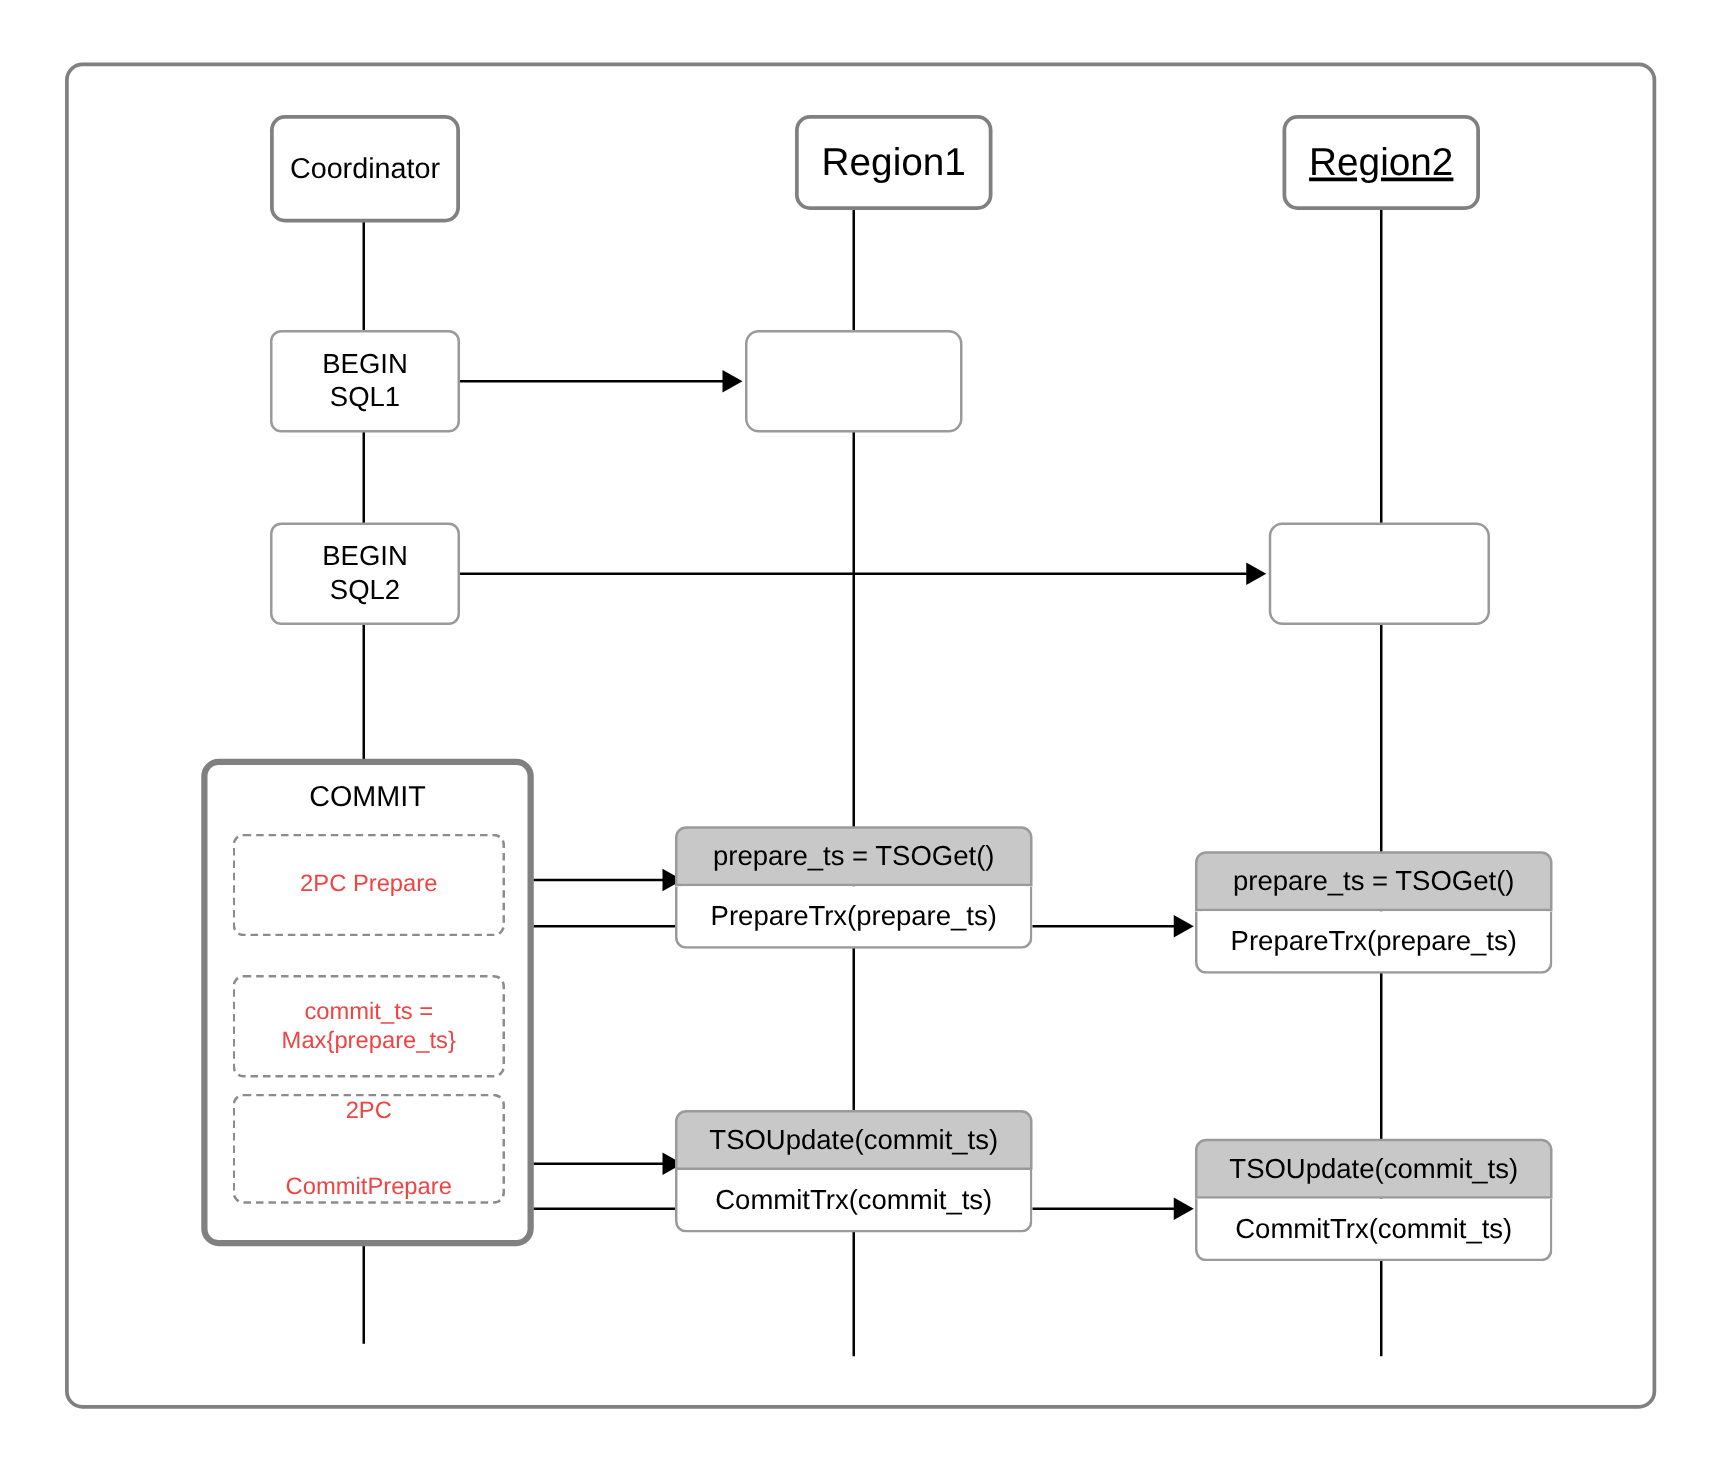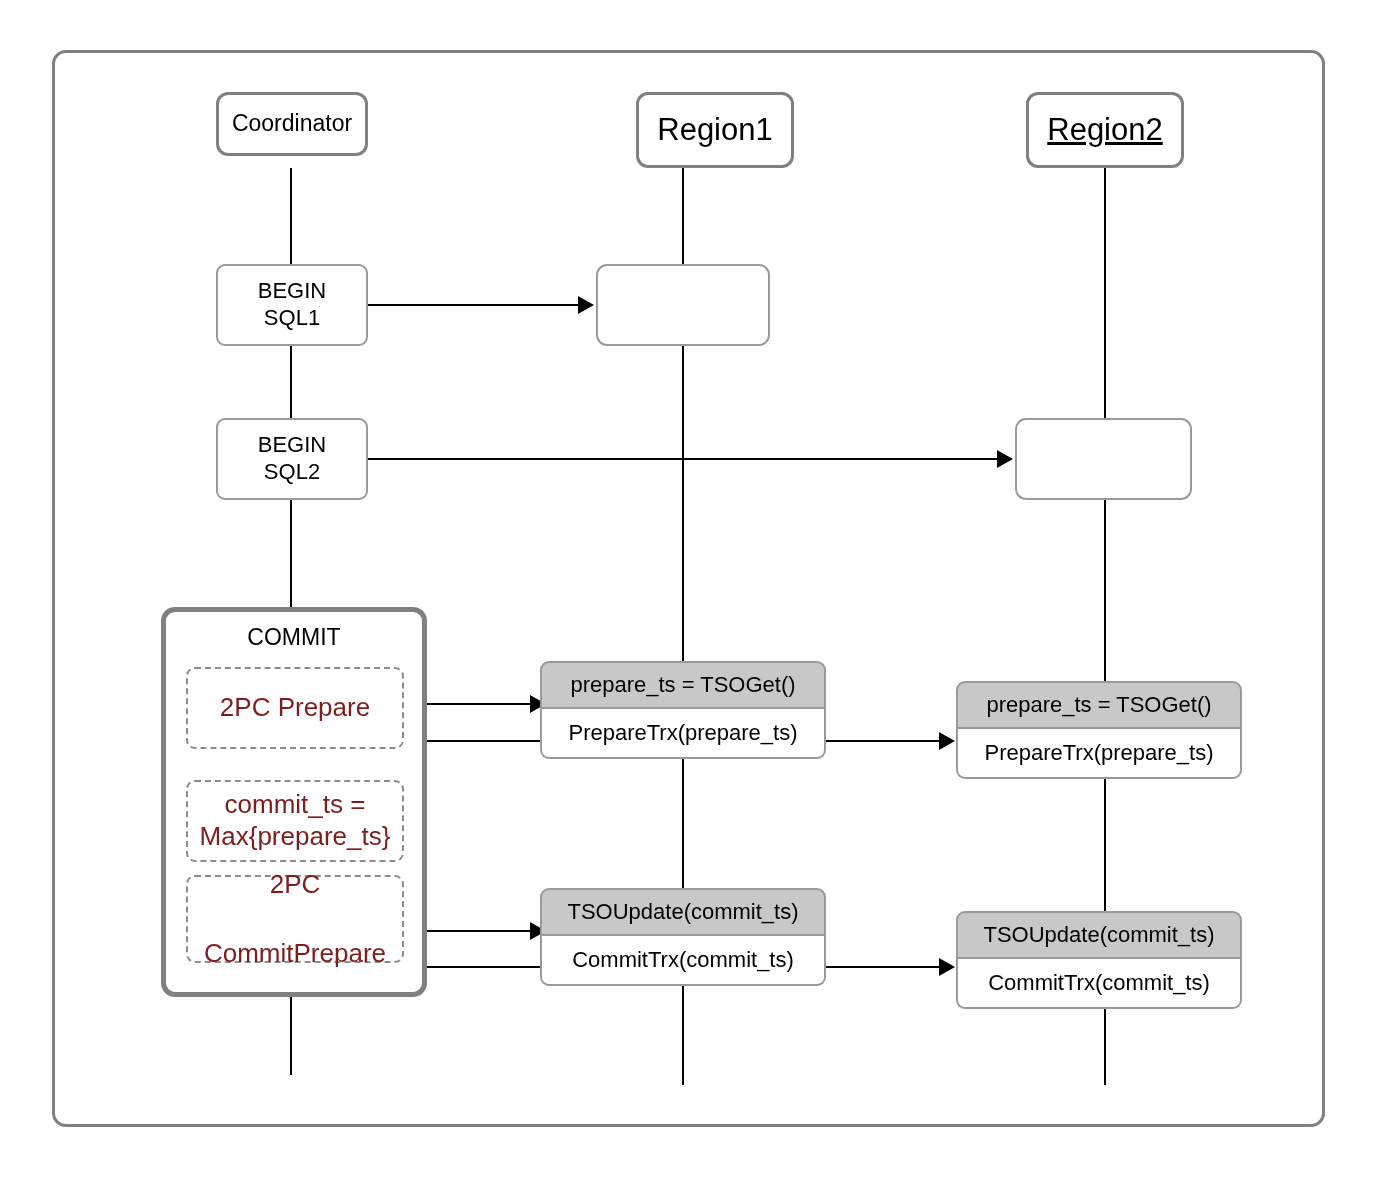--- a/index.html
+++ b/index.html
@@ -103,22 +103,22 @@
   .dashbox {
     position: absolute;
     box-sizing: border-box;
     border: 2px dashed #8c8c8c;
     border-radius: 9px;
     background: #ffffff;
     display: flex;
     flex-direction: column;
     align-items: center;
     justify-content: center;
-    font-size: 26px;
-    color: #7f1d1d;
+    font-size: 19px;
+    color: #ef4444;
     text-align: center;
     line-height: 1.22;
   }
   .dashbox span { display: block; }
 
   
   .msgbox {
     position: absolute;
   }
   .msgbox .row {
@@ -160,21 +160,21 @@
 <body>
 
 <div id="canvas">
 
   <div class="frame"></div>
 
   <div class="lifeline" style="left:290px; top:168px; height:907px;"></div>
   <div class="lifeline" style="left:682px; top:168px; height:917px;"></div>
   <div class="lifeline" style="left:1104px; top:168px; height:917px;"></div>
 
-  <div class="participant small" style="left:216px; top:92px; width:152px; height:64px;">
+  <div class="participant small" style="left:216px; top:92px; width:152px; height:86px;">
     <span>Coordinator</span>
   </div>
 
   <div class="participant large" style="left:636px; top:92px; width:158px; height:76px;text-align:center;">
     <span>Region1</span>
   </div>
 
   <div class="participant large" style="left:1026px; top:92px; width:158px; height:76px;text-decoration:underline;">
     <span>Region2</span>
   </div>

